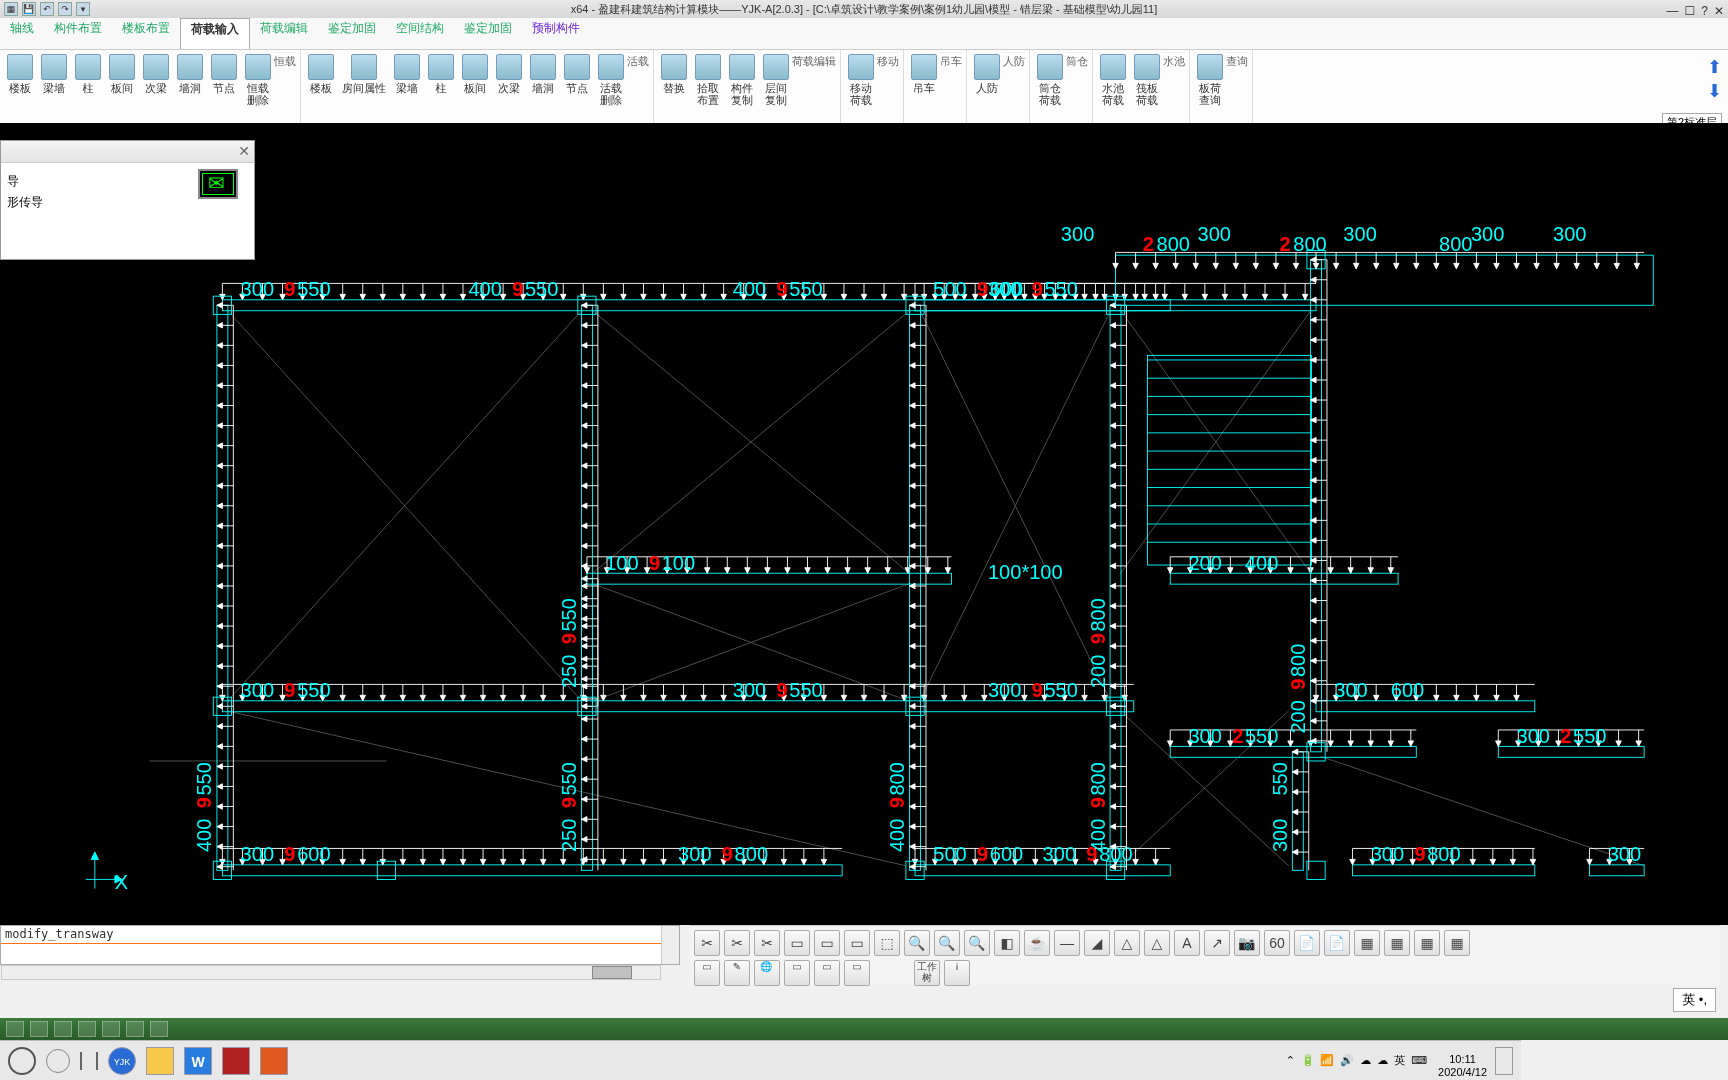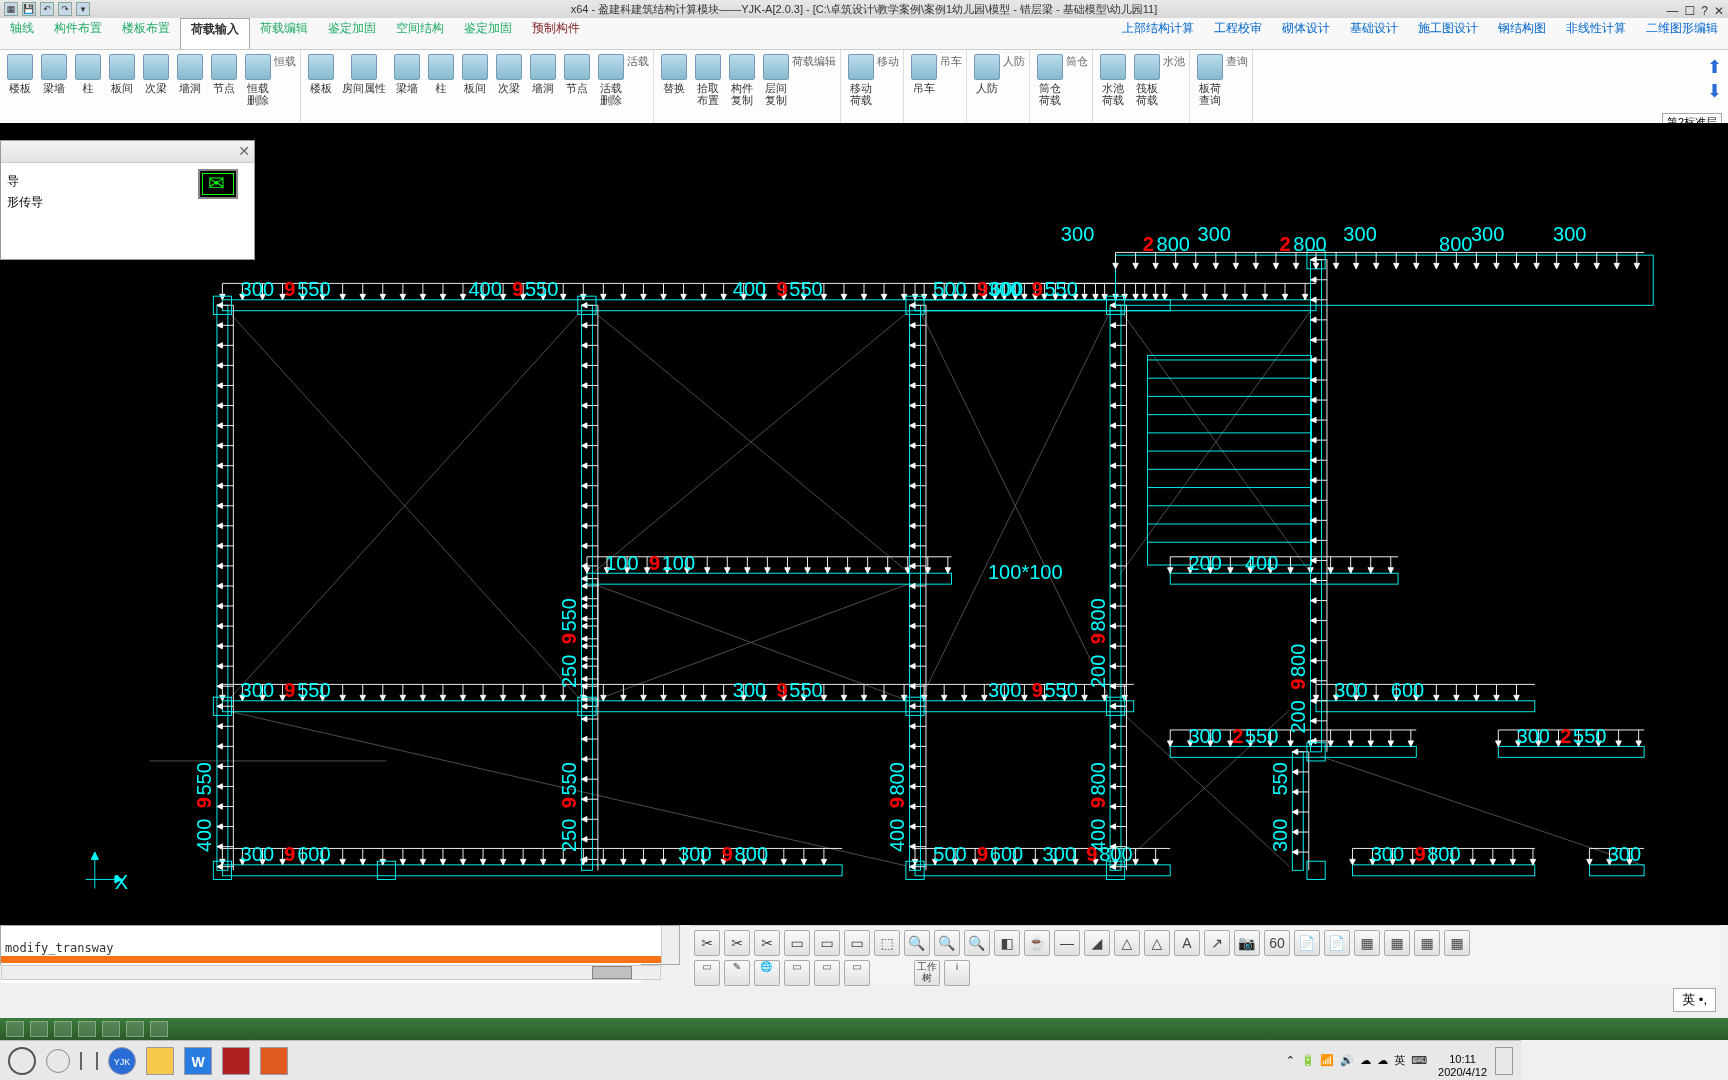--- a/index.html
+++ b/index.html
@@ -6,21 +6,21 @@
 body { width:1728px; height:1080px; background:#f0f0f0; overflow:hidden; position:relative; }
 
 .titlebar { height:18px; background:linear-gradient(#e8e8e8,#d8d8d8); font-size:11px; line-height:18px; text-align:center; color:#333; position:relative; }
 .titlebar .qat { position:absolute; left:4px; top:2px; display:flex; gap:4px; }
 .titlebar .qat span { width:14px; height:14px; background:#c8d8e8; border:1px solid #8a9; font-size:9px; text-align:center; line-height:12px; }
 .titlebar .winbtns { position:absolute; right:4px; top:2px; display:flex; gap:6px; font-size:12px; }
 
 .menubar { height:32px; background:#f8f8f8; border-bottom:1px solid #ccc; display:flex; font-size:12px; }
 .menubar .tab { padding:2px 10px; color:#2a6; cursor:pointer; }
 .menubar .tab.active { background:#fff; border:1px solid #aaa; border-bottom:none; color:#333; font-weight:bold; }
-.menubar .tab.dim { color:#7f1d1d; }
+.menubar .tab.dim { color:#6d28d9; }
 .menubar .rtabs { margin-left:auto; display:flex; }
 .menubar .rtabs .tab { color:#06c; }
 
 .ribbon { height:85px; background:#fdfdfd; border-bottom:1px solid #bbb; display:flex; position:relative; }
 .rgroup { border-right:1px solid #ddd; padding:2px 4px; display:flex; flex-direction:row; }
 .rgroup .btns { display:flex; gap:2px; flex:1; }
 .rbtn { display:flex; flex-direction:column; align-items:center; justify-content:flex-start; padding:2px 3px; cursor:pointer; min-width:28px; }
 .rbtn .ico { width:26px; height:26px; background:linear-gradient(#bde,#8bc); border:1px solid #79b; border-radius:2px; margin-bottom:2px; position:relative; }
 .rbtn .lbl { font-size:11px; color:#333; text-align:center; line-height:12px; white-space:pre; }
 .rgroup .gname { font-size:11px; color:#666; text-align:center; border-top:1px solid #eee; padding-top:1px; }
@@ -40,21 +40,21 @@
 .floatpanel { position:absolute; left:0; top:140px; width:255px; height:120px; background:#fff; border:1px solid #999; box-shadow:2px 2px 6px rgba(0,0,0,.3); z-index:5; }
 .floatpanel .phead { height:22px; background:linear-gradient(#f4f4f4,#e4e4e4); border-bottom:1px solid #ccc; position:relative; }
 .floatpanel .phead .close { position:absolute; right:4px; top:2px; font-size:14px; color:#666; cursor:pointer; }
 .floatpanel .pbody { padding:6px; font-size:12px; }
 .floatpanel .pbody .row { margin:4px 0; }
 .floatpanel .envico { width:40px; height:30px; background:#000; border:2px solid #888; display:inline-block; position:relative; float:right; margin-right:10px; }
 .floatpanel .envico::before { content:""; position:absolute; left:2px; top:2px; right:2px; bottom:2px; border:1px solid #0f0; }
 .floatpanel .envico::after { content:"✉"; color:#0f0; position:absolute; left:8px; top:0; font-size:20px; }
 
 .cmdline { position:absolute; left:0; top:925px; width:680px; height:40px; background:#fff; border:1px solid #aaa; }
-.cmdline .hist { height:18px; font-size:12px; font-family:Consolas,monospace; padding:15px 4px; color:#333; border-bottom:7px solid #f97316; }
+.cmdline .hist { height:18px; font-size:12px; font-family:Consolas,monospace; padding:1px 4px; color:#333; border-bottom:1px solid #f97316; }
 .cmdline .inp { height:20px; }
 .cmdline .inp input { width:640px; border:none; font-size:12px; font-family:Consolas; padding:2px 4px; outline:none; }
 .cmdline .scroll { position:absolute; right:0; top:0; width:18px; height:100%; background:#eee; border-left:1px solid #ccc; }
 .cmdline .hscr { position:absolute; left:0; bottom:-16px; width:660px; height:15px; background:#eee; border:1px solid #ccc; }
 .cmdline .hscr .th { position:absolute; left:590px; width:40px; height:13px; background:#c0c0c0; border:1px solid #888; }
 
 .toolbar2 { position:absolute; left:690px; top:925px; width:1030px; height:60px; background:#f4f4f4; border-top:1px solid #ccc; padding:4px; }
 .toolbar2 .trow { display:flex; gap:4px; margin-bottom:4px; }
 .tb { width:26px; height:26px; background:linear-gradient(#fafafa,#e0e0e0); border:1px solid #aaa; border-radius:2px; font-size:14px; text-align:center; line-height:24px; cursor:pointer; color:#444; }
 
@@ -91,30 +91,20 @@
 <div class="menubar">
   <div class="tab">轴线</div>
   <div class="tab">构件布置</div>
   <div class="tab">楼板布置</div>
   <div class="tab active">荷载输入</div>
   <div class="tab">荷载编辑</div>
   <div class="tab">鉴定加固</div>
   <div class="tab">空间结构</div>
   <div class="tab">鉴定加固</div>
   <div class="tab dim">预制构件</div>
-  <div class="rtabs">
-    <div class="tab">上部结构计算</div>
-    <div class="tab">工程校审</div>
-    <div class="tab">砌体设计</div>
-    <div class="tab">基础设计</div>
-    <div class="tab">施工图设计</div>
-    <div class="tab">钢结构图</div>
-    <div class="tab">非线性计算</div>
-    <div class="tab">二维图形编辑</div>
-  </div>
 </div>
 
 <div class="ribbon">
   <div class="rgroup">
     <div class="btns" id="rg1">
         <div class="rbtn">
           <div class="ico"></div>
           <div class="lbl">楼板</div>
         </div>
         <div class="rbtn">

